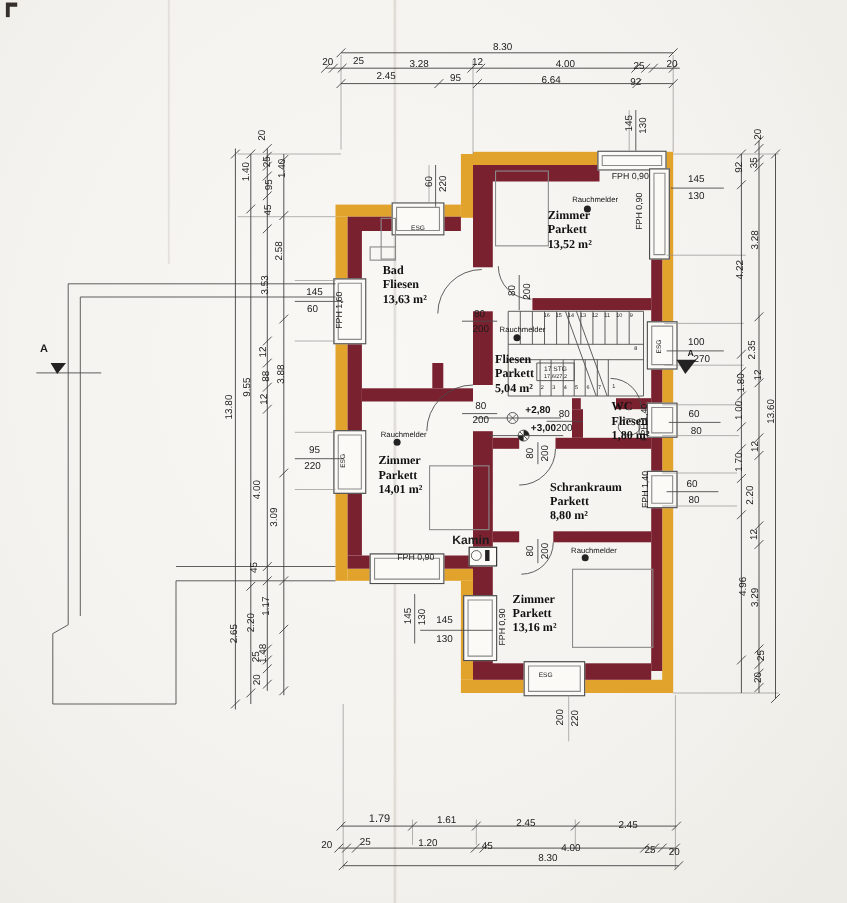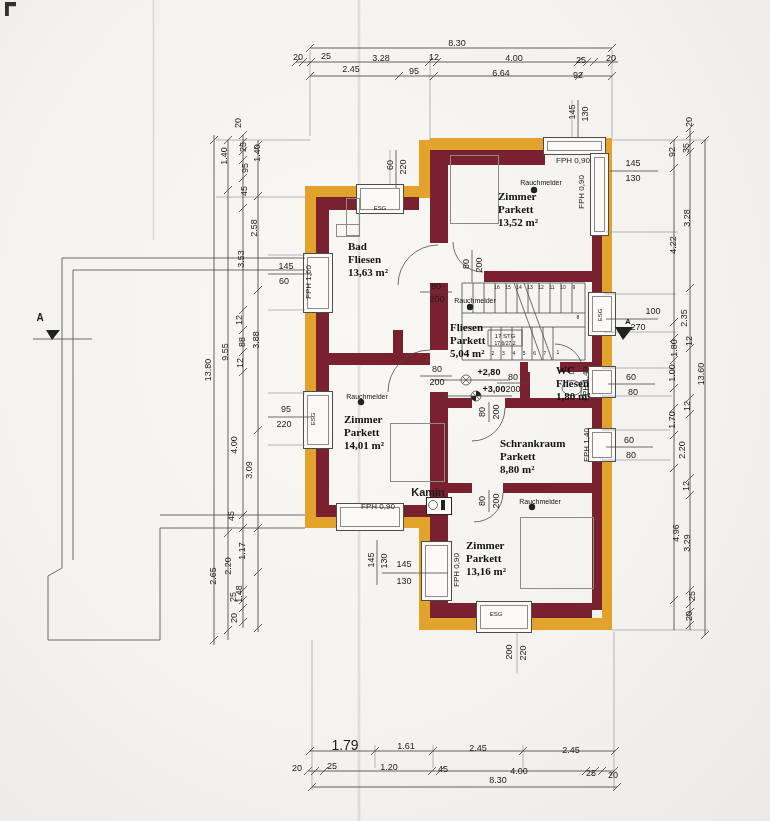--- a/index.html
+++ b/index.html
@@ -271,21 +271,21 @@
       <span class="lbl" style="left: 326px; top: 56px; font-size: 9px; font-weight: 400;">25</span>
       <span class="lbl" style="left: 381px; top: 58px; font-size: 9px; font-weight: 400;">3.28</span>
       <span class="lbl" style="left: 434px; top: 57px; font-size: 9px; font-weight: 400;">12</span>
       <span class="lbl" style="left: 514px; top: 58px; font-size: 9px; font-weight: 400;">4.00</span>
       <span class="lbl" style="left: 581px; top: 60px; font-size: 9px; font-weight: 400;">25</span>
       <span class="lbl" style="left: 611px; top: 58px; font-size: 9px; font-weight: 400;">20</span>
       <span class="lbl" style="left: 351px; top: 69px; font-size: 9px; font-weight: 400;">2.45</span>
       <span class="lbl" style="left: 414px; top: 71px; font-size: 9px; font-weight: 400;">95</span>
       <span class="lbl" style="left: 501px; top: 73px; font-size: 9px; font-weight: 400;">6.64</span>
       <span class="lbl" style="left: 578px; top: 75px; font-size: 9px; font-weight: 400;">92</span>
-      <span class="lbl" style="left: 345px; top: 745px; font-size: 14px; font-weight: 400;">1.79</span>
+      <span class="lbl" style="left: 345px; top: 745px; font-size: 10px; font-weight: 400;">1.79</span>
       <span class="lbl" style="left: 406px; top: 746px; font-size: 9px; font-weight: 400;">1.61</span>
       <span class="lbl" style="left: 478px; top: 748px; font-size: 9px; font-weight: 400;">2.45</span>
       <span class="lbl" style="left: 571px; top: 750px; font-size: 9px; font-weight: 400;">2.45</span>
       <span class="lbl" style="left: 297px; top: 768px; font-size: 9px; font-weight: 400;">20</span>
       <span class="lbl" style="left: 332px; top: 766px; font-size: 9px; font-weight: 400;">25</span>
       <span class="lbl" style="left: 389px; top: 767px; font-size: 9px; font-weight: 400;">1.20</span>
       <span class="lbl" style="left: 443px; top: 769px; font-size: 9px; font-weight: 400;">45</span>
       <span class="lbl" style="left: 519px; top: 771px; font-size: 9px; font-weight: 400;">4.00</span>
       <span class="lbl" style="left: 591px; top: 773px; font-size: 9px; font-weight: 400;">25</span>
       <span class="lbl" style="left: 613px; top: 775px; font-size: 9px; font-weight: 400;">20</span>
@@ -334,21 +334,21 @@
       <span class="lbl" style="left: 286px; top: 266px; font-size: 9px; font-weight: 400;">145</span>
       <span class="lbl" style="left: 284px; top: 281px; font-size: 9px; font-weight: 400;">60</span>
       <span class="lbl" style="left: 286px; top: 409px; font-size: 9px; font-weight: 400;">95</span>
       <span class="lbl" style="left: 284px; top: 424px; font-size: 9px; font-weight: 400;">220</span>
       <span class="lbl r" style="left: 390px; top: 165px; font-size: 9px; font-weight: 400;">60</span>
       <span class="lbl r" style="left: 403px; top: 167px; font-size: 9px; font-weight: 400;">220</span>
       <span class="lbl r" style="left: 572px; top: 112px; font-size: 9px; font-weight: 400;">145</span>
       <span class="lbl r" style="left: 585px; top: 114px; font-size: 9px; font-weight: 400;">130</span>
       <span class="lbl" style="left: 633px; top: 163px; font-size: 9px; font-weight: 400;">145</span>
       <span class="lbl" style="left: 633px; top: 178px; font-size: 9px; font-weight: 400;">130</span>
-      <span class="lbl" style="left: 633px; top: 311px; font-size: 9px; font-weight: 400; margin-left: 20px;">100</span>
+      <span class="lbl" style="left: 633px; top: 311px; font-size: 9px; font-weight: 400;">100</span>
       <span class="lbl" style="left: 638px; top: 327px; font-size: 9px; font-weight: 400;">270</span>
       <span class="lbl" style="left: 631px; top: 377px; font-size: 9px; font-weight: 400;">60</span>
       <span class="lbl" style="left: 633px; top: 392px; font-size: 9px; font-weight: 400;">80</span>
       <span class="lbl" style="left: 629px; top: 440px; font-size: 9px; font-weight: 400;">60</span>
       <span class="lbl" style="left: 631px; top: 455px; font-size: 9px; font-weight: 400;">80</span>
       <span class="lbl r" style="left: 371px; top: 560px; font-size: 9px; font-weight: 400;">145</span>
       <span class="lbl r" style="left: 384px; top: 561px; font-size: 9px; font-weight: 400;">130</span>
       <span class="lbl" style="left: 404px; top: 564px; font-size: 9px; font-weight: 400;">145</span>
       <span class="lbl" style="left: 404px; top: 581px; font-size: 9px; font-weight: 400;">130</span>
       <span class="lbl r" style="left: 509px; top: 652px; font-size: 9px; font-weight: 400;">200</span>

